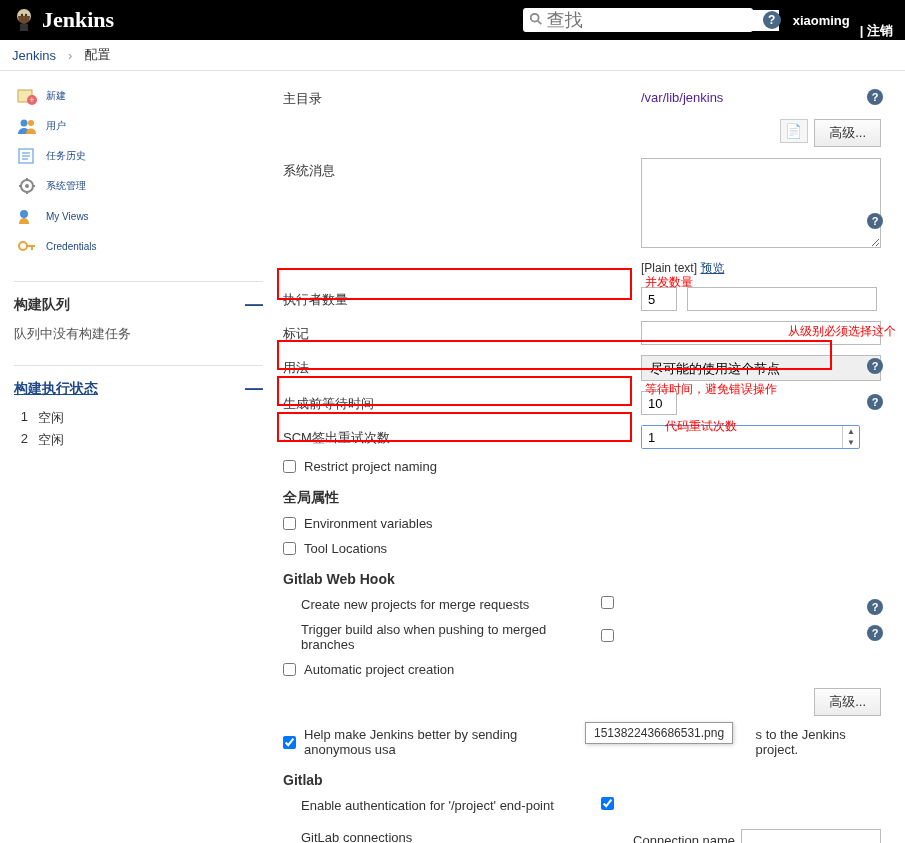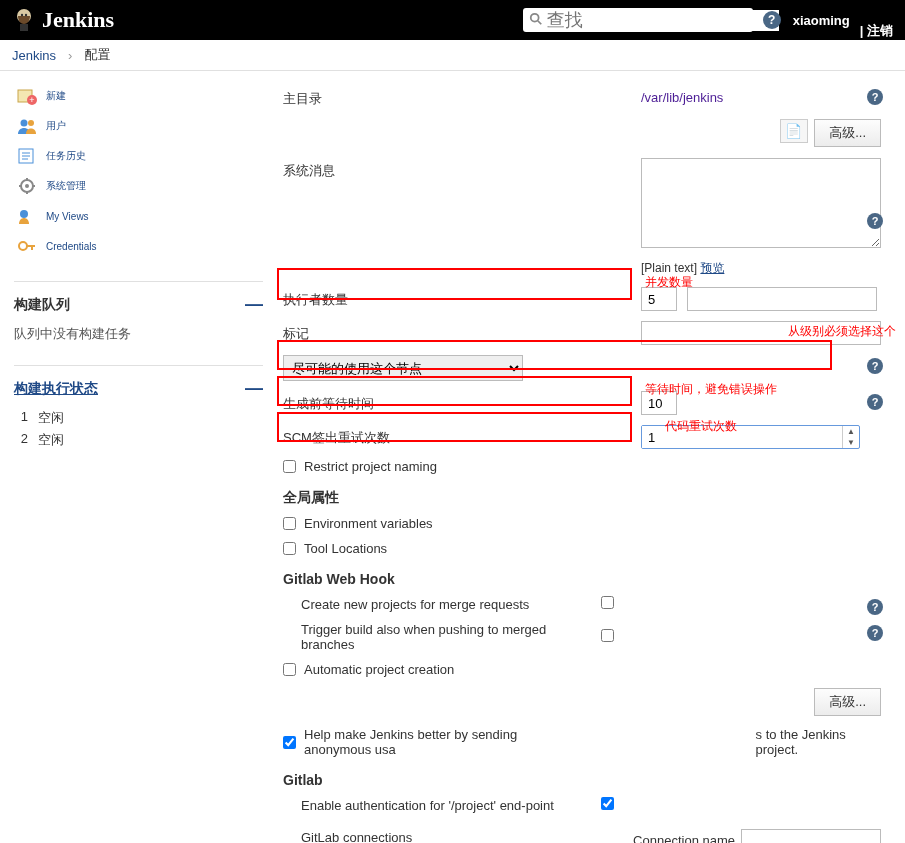--- a/index.html
+++ b/index.html
@@ -233,20 +233,21 @@
     </div>
 
     <div class="formrow">
       <div class="label">标记</div>
       <div class="field">
           <input class="txt wide" style="width: 240px;">
         </div>
     </div>
 
     <div class="formrow">
+      <div class="label">用法</div>
       <div class="field">
         <select class="sel">
           <option>尽可能的使用这个节点</option>
         </select>
       </div>
       <span class="helpicon">?</span>
     </div>
 
     <div class="formrow">
       <div class="label">生成前等待时间</div>
@@ -304,20 +305,21 @@
 
     <div class="adv-row">
       <button class="adv">高级...</button>
     </div>
 
     <div class="chkrow" style="position:relative;">
       <input type="checkbox" checked="" style="">
       <span class="chklabel">
         <span>Help make Jenkins better by sending anonymous usa</span>
       </span>
+      <span class="tooltip-img" style="left:302px;top:0;">1513822436686531.png</span>
       <span class="chklabel" style="margin-left:160px;">s to the Jenkins project.</span>
     </div>
 
     <div class="section-head">Gitlab</div>
     <div class="sub-indent">
       <div class="gitrow">
         <div class="glabel">Enable authentication for '/project' end-point</div>
         <div class="gfield"><input type="checkbox" checked="" style=""></div>
       </div>
       <div class="gitrow">

